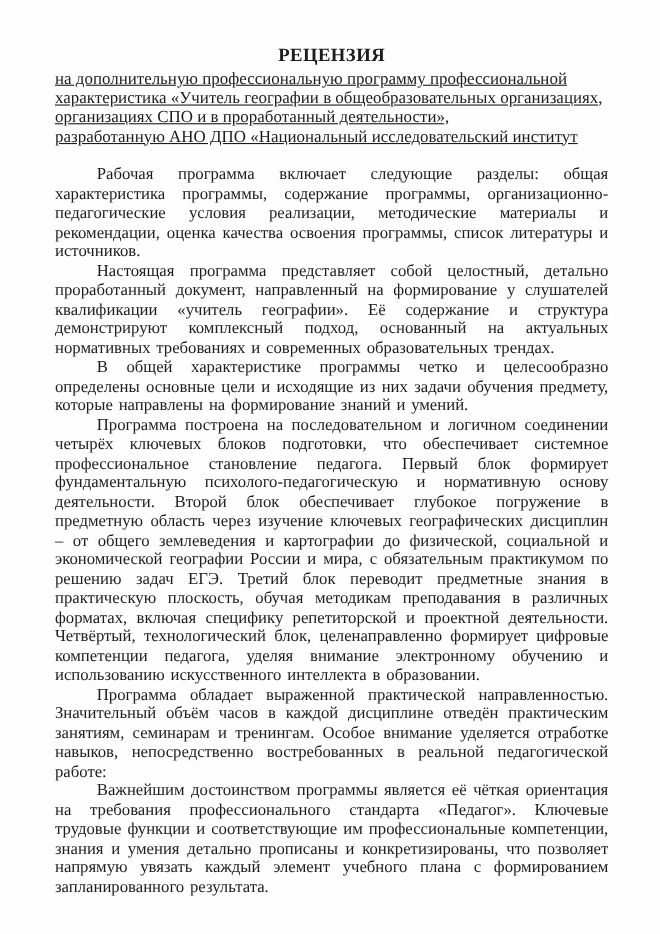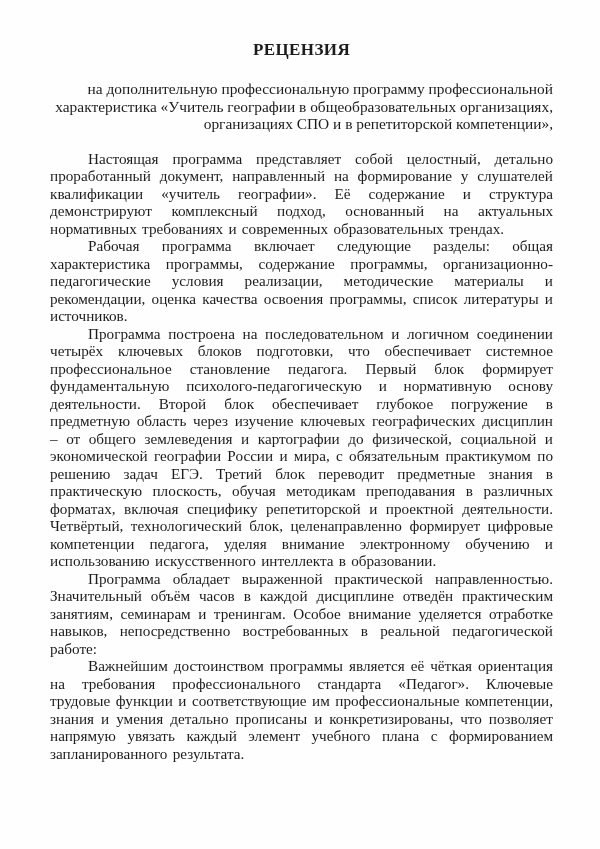--- a/index.html
+++ b/index.html
@@ -16,26 +16,27 @@
     color: #1c1c1c;
     font-family: "Liberation Serif", "DejaVu Serif", serif;
     padding: 40px 47px 0 50px;
     overflow: hidden;
   }
   .doc-title {
     text-align: center;
     font-size: 17px;
     font-weight: 700;
     letter-spacing: 0.4px;
-    margin-bottom: 20px;
+    margin-bottom: 3px;
   }
   .doc-subtitle .subtitle-line {
-    text-align: right;
+    text-align: left;
     font-size: 15.4px;
     line-height: 17.5px;
+    text-decoration: underline;
   }
   .doc-body {
     margin-top: 17px;
   }
   .doc-body p {
     margin: 0;
     font-size: 15.2px;
     line-height: 17.5px;
     text-align: justify;
     text-indent: 38px;
@@ -45,24 +46,26 @@
 </head>
 <body>
 
 <div class="page">
 
   <div class="doc-title">РЕЦЕНЗИЯ</div>
 
   <div class="doc-subtitle">
     <div class="subtitle-line">на дополнительную профессиональную программу профессиональной</div>
     <div class="subtitle-line">характеристика «Учитель географии в общеобразовательных организациях,</div>
-    <div class="subtitle-line">организациях СПО и в репетиторской компетенции»,</div>
+    <div class="subtitle-line">организациях СПО и в проработанный деятельности»,</div>
+    <div class="subtitle-line">разработанную АНО ДПО «Национальный исследовательский институт</div>
   </div>
 
   <div class="doc-body">
+    <p>Рабочая программа включает следующие разделы: общая характеристика программы, содержание программы, организационно-педагогические условия реализации, методические материалы и рекомендации, оценка качества освоения программы, список литературы и источников.</p>
     <p>Настоящая программа представляет собой целостный, детально проработанный документ, направленный на формирование у слушателей квалификации «учитель географии». Её содержание и структура демонстрируют комплексный подход, основанный на актуальных нормативных требованиях и современных образовательных трендах.</p>
-    <p>Рабочая программа включает следующие разделы: общая характеристика программы, содержание программы, организационно-педагогические условия реализации, методические материалы и рекомендации, оценка качества освоения программы, список литературы и источников.</p>
+    <p>В общей характеристике программы четко и целесообразно определены основные цели и исходящие из них задачи обучения предмету, которые направлены на формирование знаний и умений.</p>
     <p>Программа построена на последовательном и логичном соединении четырёх ключевых блоков подготовки, что обеспечивает системное профессиональное становление педагога. Первый блок формирует фундаментальную психолого-педагогическую и нормативную основу деятельности. Второй блок обеспечивает глубокое погружение в предметную область через изучение ключевых географических дисциплин – от общего землеведения и картографии до физической, социальной и экономической географии России и мира, с обязательным практикумом по решению задач ЕГЭ. Третий блок переводит предметные знания в практическую плоскость, обучая методикам преподавания в различных форматах, включая специфику репетиторской и проектной деятельности. Четвёртый, технологический блок, целенаправленно формирует цифровые компетенции педагога, уделяя внимание электронному обучению и использованию искусственного интеллекта в образовании.</p>
     <p>Программа обладает выраженной практической направленностью. Значительный объём часов в каждой дисциплине отведён практическим занятиям, семинарам и тренингам. Особое внимание уделяется отработке навыков, непосредственно востребованных в реальной педагогической работе:</p>
     <p>Важнейшим достоинством программы является её чёткая ориентация на требования профессионального стандарта «Педагог». Ключевые трудовые функции и соответствующие им профессиональные компетенции, знания и умения детально прописаны и конкретизированы, что позволяет напрямую увязать каждый элемент учебного плана с формированием запланированного результата.</p>
   </div>
 
 </div>
 
 </body></html>

